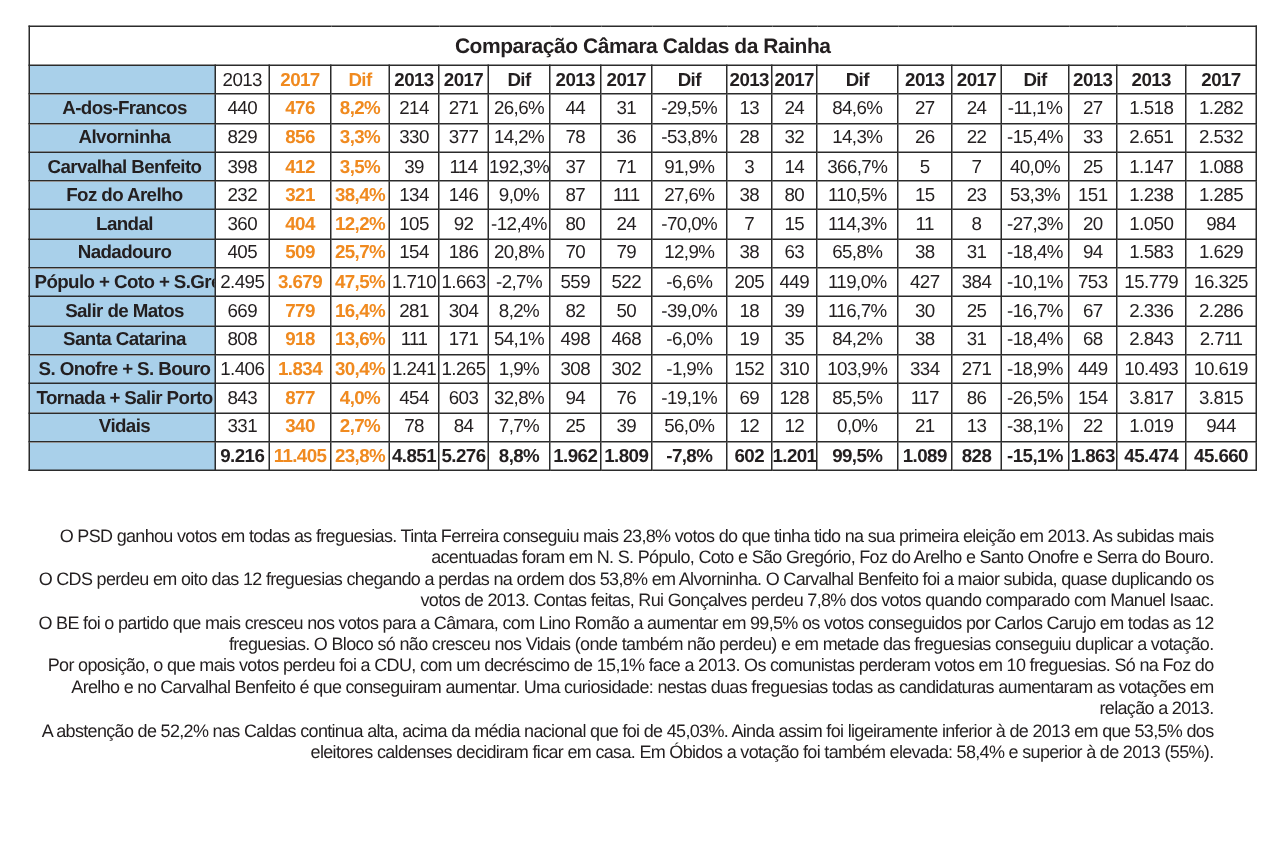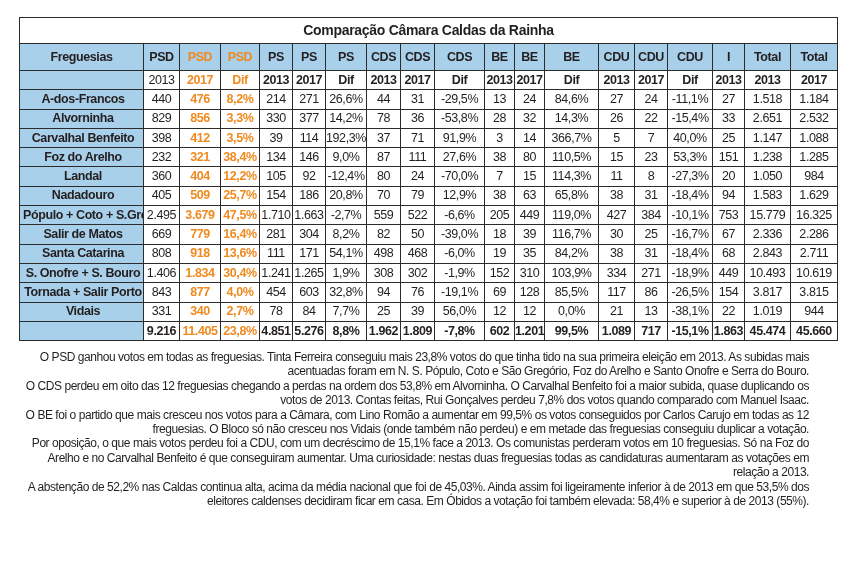--- a/index.html
+++ b/index.html
@@ -43,41 +43,20 @@
         <col style="width:33px">
         <col style="width:45px">
       <col style="width:32px">
         <col style="width:46px">
         <col style="width:47px">
     </colgroup>
     <tbody id="tbody">
       <tr>
         <td class="title" colspan="19">Comparação Câmara Caldas da Rainha</td>
       </tr>
-      <tr class="hdr">
-        <td>Freguesias</td>
-        <td>PSD</td>
-        <td class="orange">PSD</td>
-        <td class="orange">PSD</td>
-        <td>PS</td>
-        <td>PS</td>
-        <td>PS</td>
-        <td>CDS</td>
-        <td>CDS</td>
-        <td>CDS</td>
-        <td>BE</td>
-        <td>BE</td>
-        <td>BE</td>
-        <td>CDU</td>
-        <td>CDU</td>
-        <td>CDU</td>
-        <td>I</td>
-        <td>Total</td>
-        <td>Total</td>
-      </tr>
       <tr class="hdr2">
         <td class="first"></td>
         <td class="psd13">2013</td>
         <td class="orange">2017</td>
         <td class="orange">Dif</td>
         <td>2013</td>
         <td>2017</td>
         <td>Dif</td>
         <td>2013</td>
         <td>2017</td>
@@ -104,21 +83,21 @@
           <td>31</td>
           <td>-29,5%</td>
           <td>13</td>
           <td>24</td>
           <td>84,6%</td>
           <td>27</td>
           <td>24</td>
           <td>-11,1%</td>
           <td>27</td>
           <td>1.518</td>
-          <td>1.184</td>
+          <td>1.282</td>
         </tr>
         <tr>
           <td class="name">Alvorninha</td>
           <td>829</td>
           <td class="orange">856</td>
           <td class="orange">3,3%</td>
           <td>330</td>
           <td>377</td>
           <td>14,2%</td>
           <td>78</td>
@@ -352,21 +331,21 @@
           <td>4.851</td>
           <td>5.276</td>
           <td>8,8%</td>
           <td>1.962</td>
           <td>1.809</td>
           <td>-7,8%</td>
           <td>602</td>
           <td>1.201</td>
           <td>99,5%</td>
           <td>1.089</td>
-          <td>717</td>
+          <td>828</td>
           <td>-15,1%</td>
           <td>1.863</td>
           <td>45.474</td>
           <td>45.660</td>
         </tr>
       </tbody>
   </table>
 </div>
 
 <div class="notes" id="notes">

